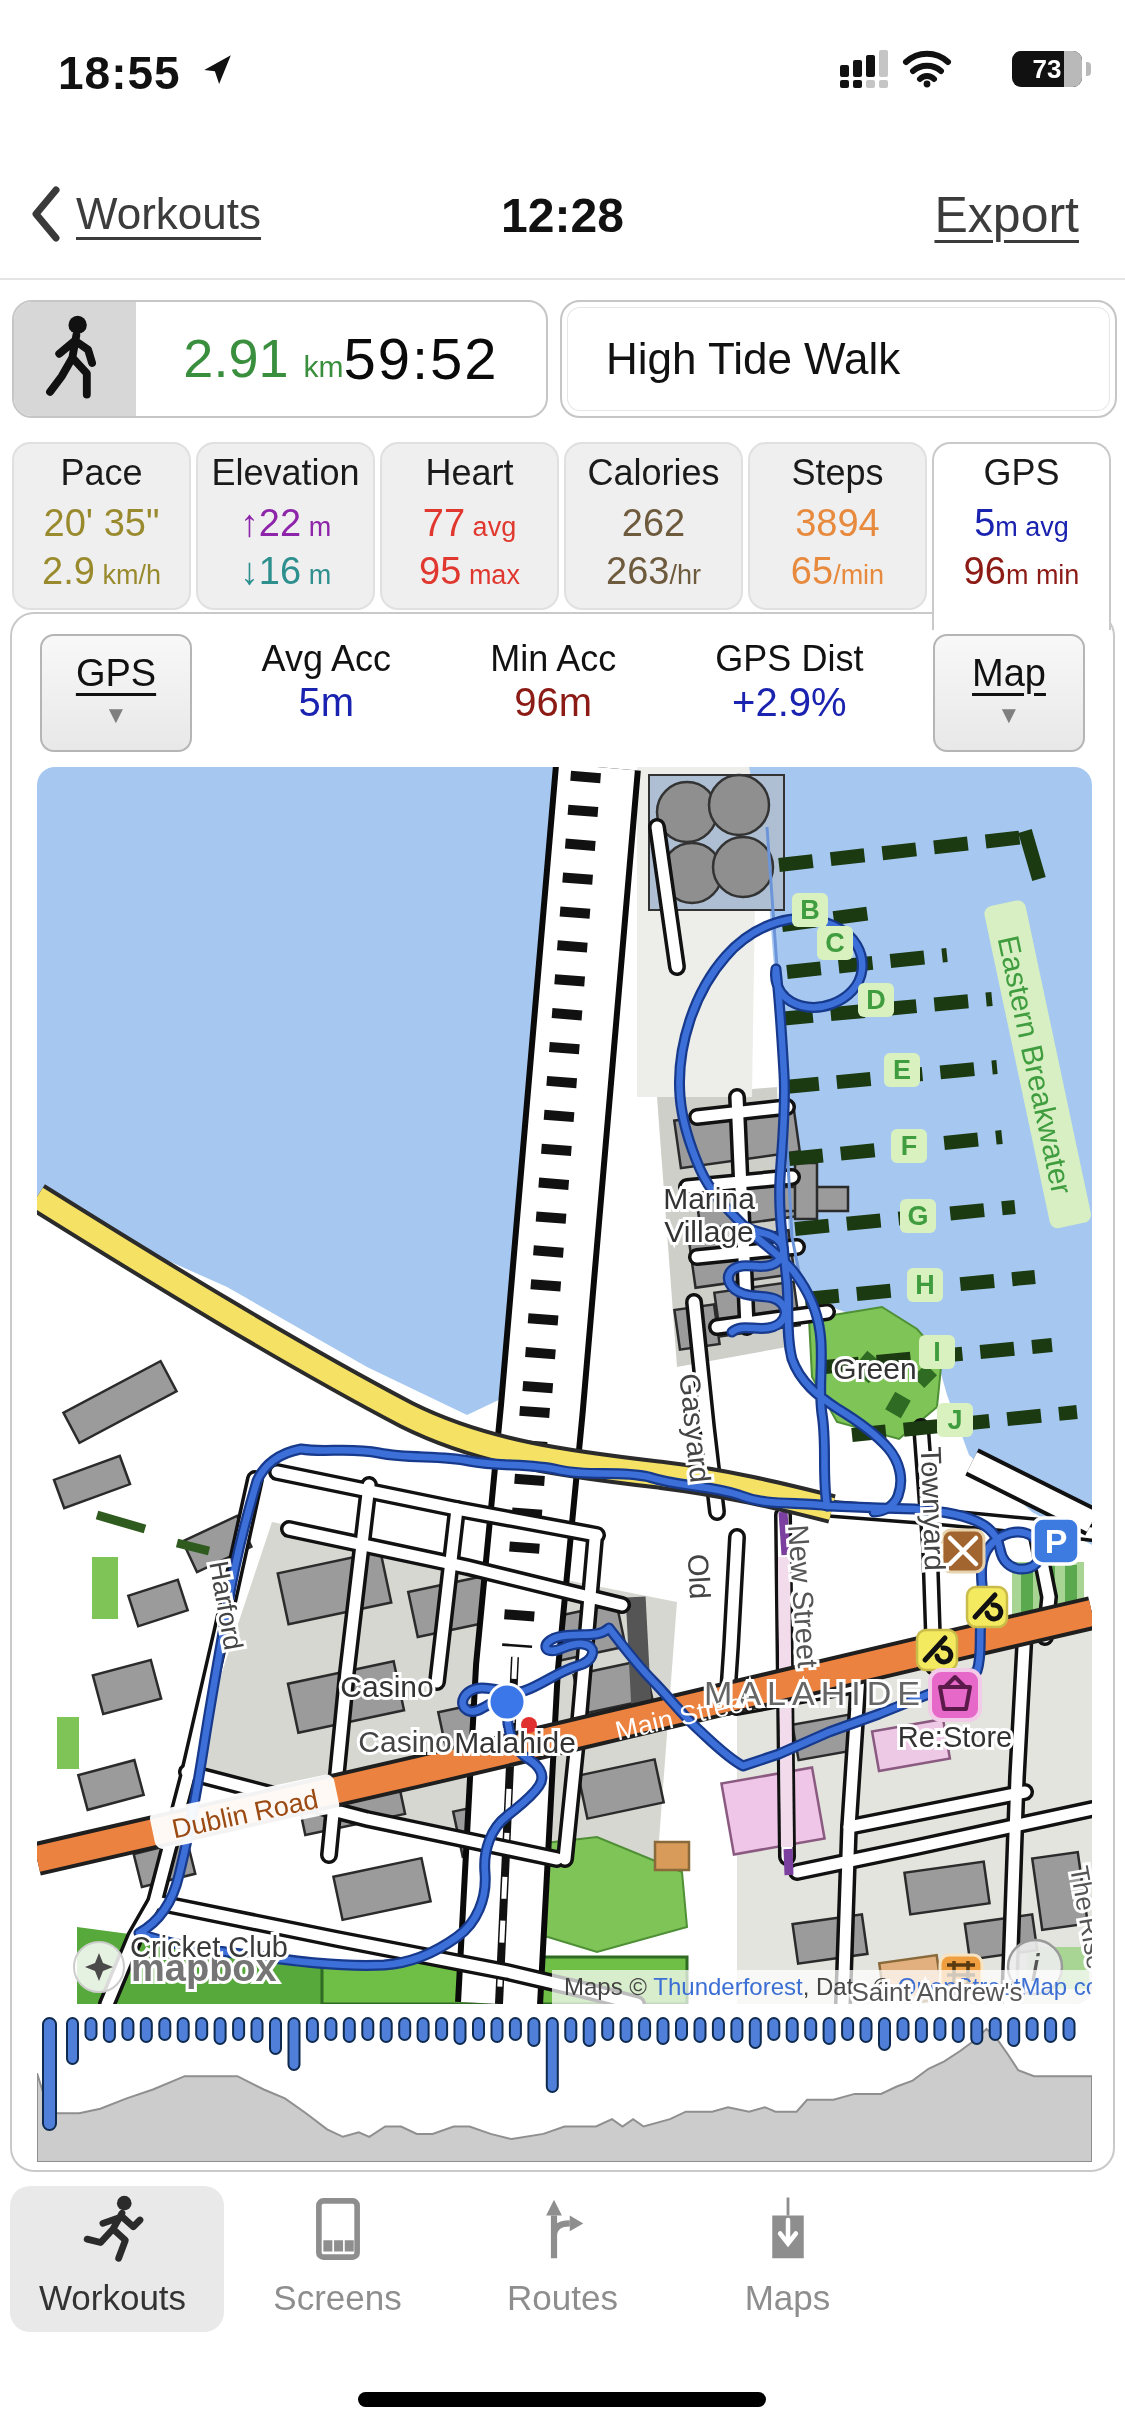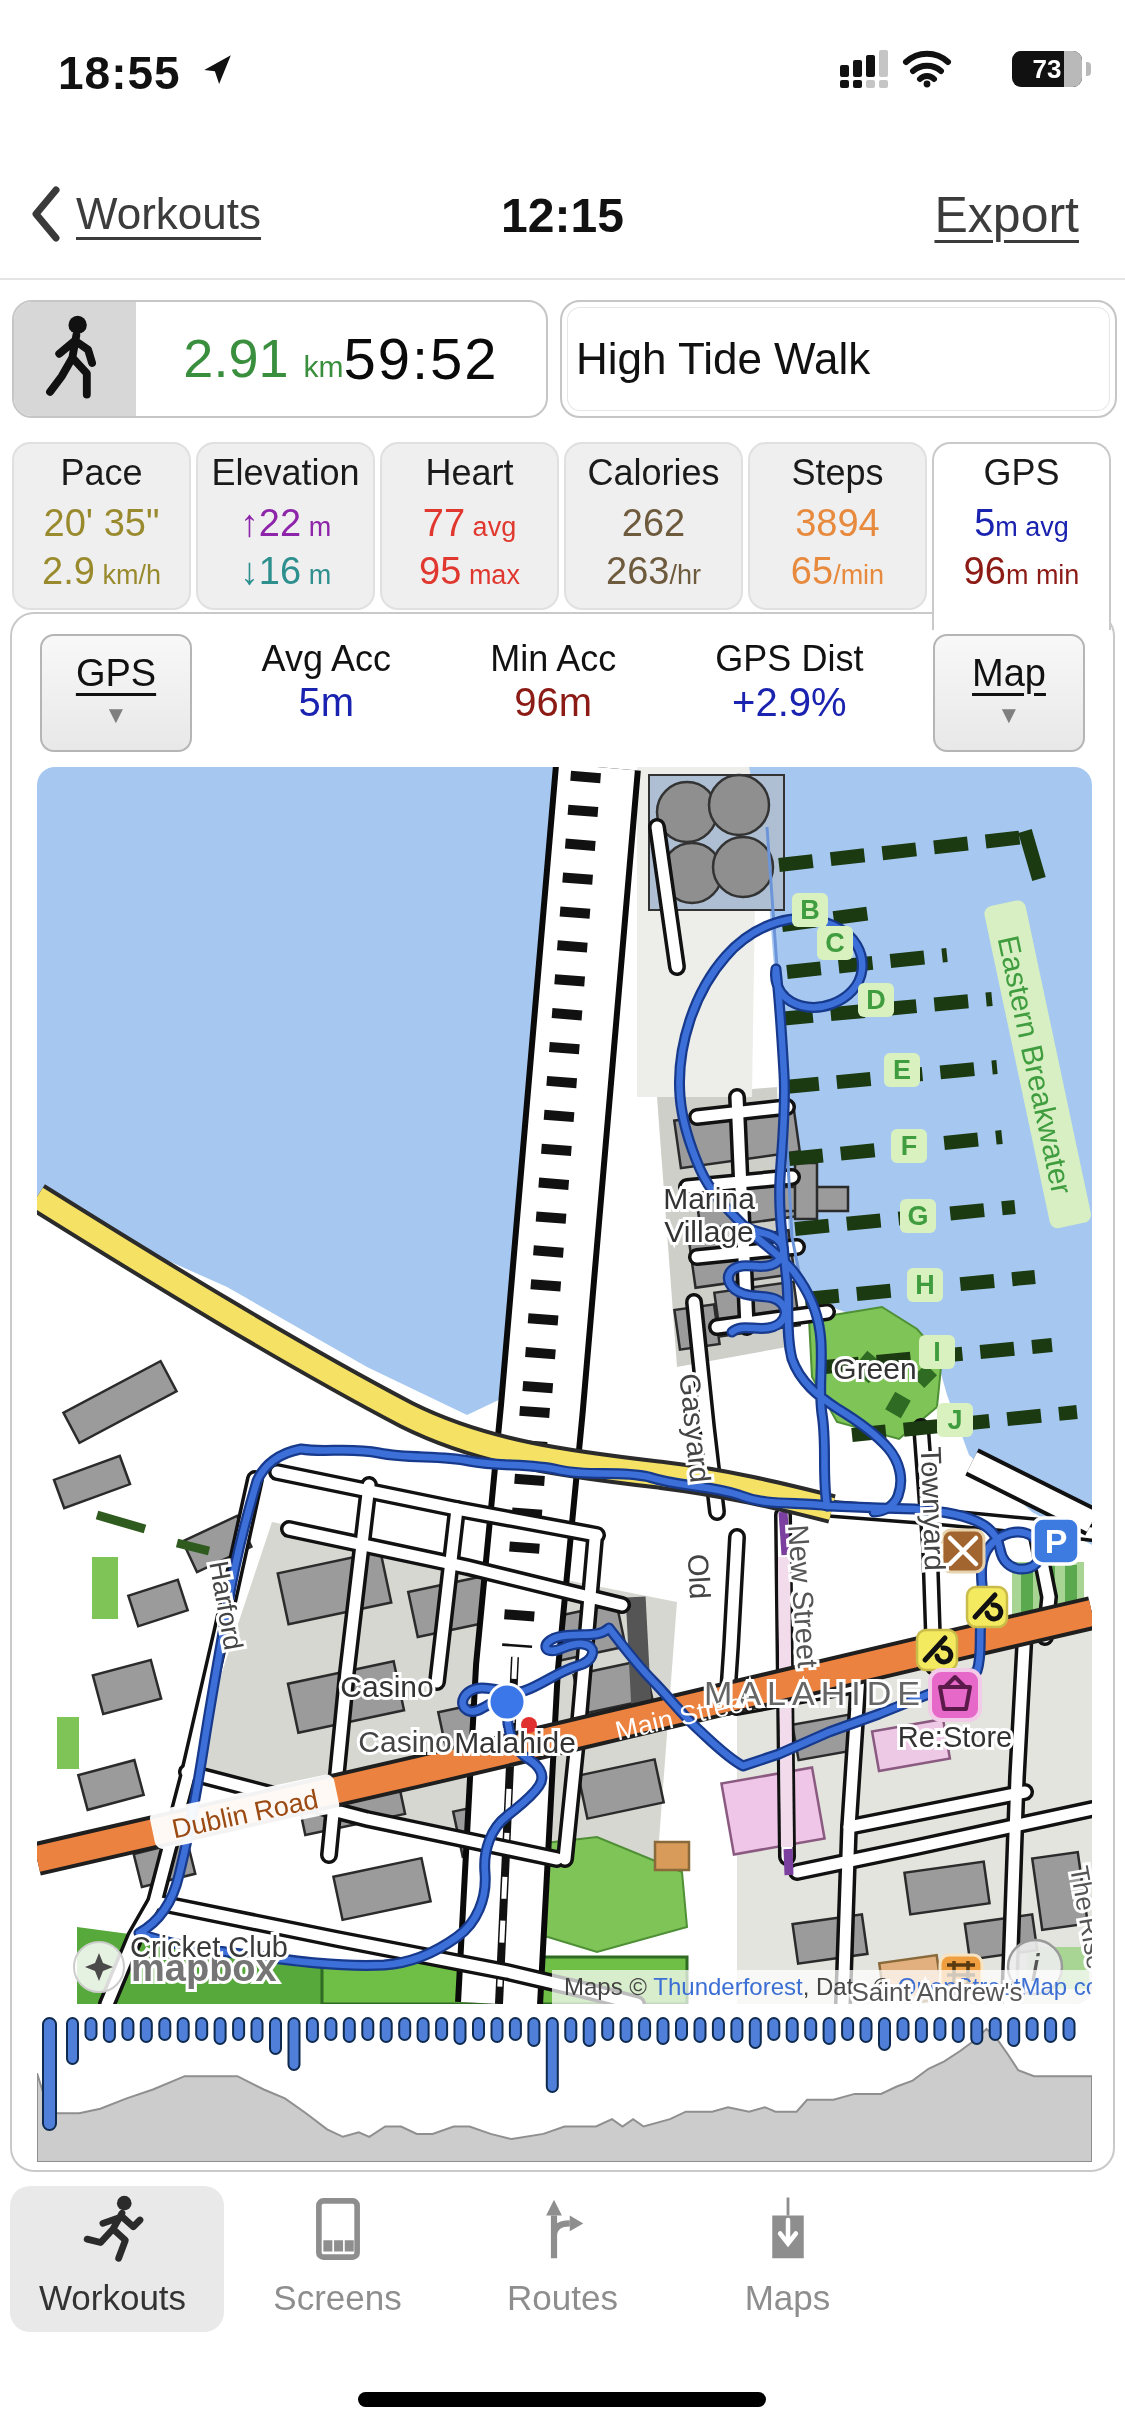--- a/index.html
+++ b/index.html
@@ -30,21 +30,21 @@
   #summary-card{left:12px;top:300px;width:532px;height:114px;border:2px solid #c6c6c6;border-radius:20px;
     display:flex;overflow:hidden;background:#fff;}
   #summary-icon{width:122px;background:#d7d7d7;display:flex;align-items:center;justify-content:center;border-radius:16px 0 0 16px;}
   #summary-text{flex:1;display:flex;align-items:center;justify-content:center;line-height:1.02;}
   #summary-dist{font-size:54px;color:#3a8f3e;}
   #summary-dist .u{font-size:30px;}
   #summary-dur{font-size:58px;color:#0a0a0a;letter-spacing:2px;}
   #title-field{left:560px;top:300px;width:553px;height:114px;border:2px solid #c6c6c6;border-radius:20px;background:#fff;
     box-shadow:inset 0 0 0 5px #fff, inset 0 0 0 6px #e6e6e6;display:flex;align-items:center;}
   #title-field input{border:none;outline:none;background:transparent;font-size:44px;font-family:inherit;color:#111;
-    padding-left:14px;width:100%;}
+    padding-left:44px;width:100%;}
   
   #stats-row{left:12px;top:442px;width:1101px;height:190px;display:flex;gap:5px;}
   .stat-card{width:179px;height:168px;background:#efefef;border:2px solid #e0e0e0;border-radius:18px;
     box-sizing:border-box;text-align:center;padding-top:8px;position:relative;z-index:1;}
   .stat-card.selected{background:#fff;border-color:#c9c9c9;border-bottom:none;border-radius:18px 18px 0 0;
     height:188px;z-index:6;}
   .stat-label{font-size:36px;color:#1a1a1a;margin-bottom:6px;}
   .stat-row{font-size:38px;line-height:1.25;}
   .stat-row .u{font-size:27px;}
   
@@ -110,21 +110,21 @@
     <div class="battnub"></div>
   </div>
 
   <div class="abs" id="navbar">
     <div id="nav-back">
       <svg width="30" height="56" viewBox="0 0 30 56">
           <path d="M26,4 L6,28 L26,52" fill="none" stroke="#3a3a3a" stroke-width="7" stroke-linecap="round" stroke-linejoin="round"></path>
         </svg>
       <span>Workouts</span>
     </div>
-    <div id="nav-title">12:15</div>
+    <div id="nav-title">12:28</div>
     <div id="nav-export">Export</div>
   </div>
 
   <div class="abs" id="summary-card">
     <div id="summary-icon">
       <svg width="84" height="92" viewBox="0 0 64 70">
         <circle cx="34" cy="9" r="7" fill="#111"></circle>
         <path d="M33,17 L30,34 M32,21 L20,31 M32,21 L42,28 L45,38 M30,34 L41,46 L41,62 M30,34 L22,48 L13,60" fill="none" stroke="#111" stroke-width="6" stroke-linecap="round" stroke-linejoin="round"></path>
       </svg>
     </div>

